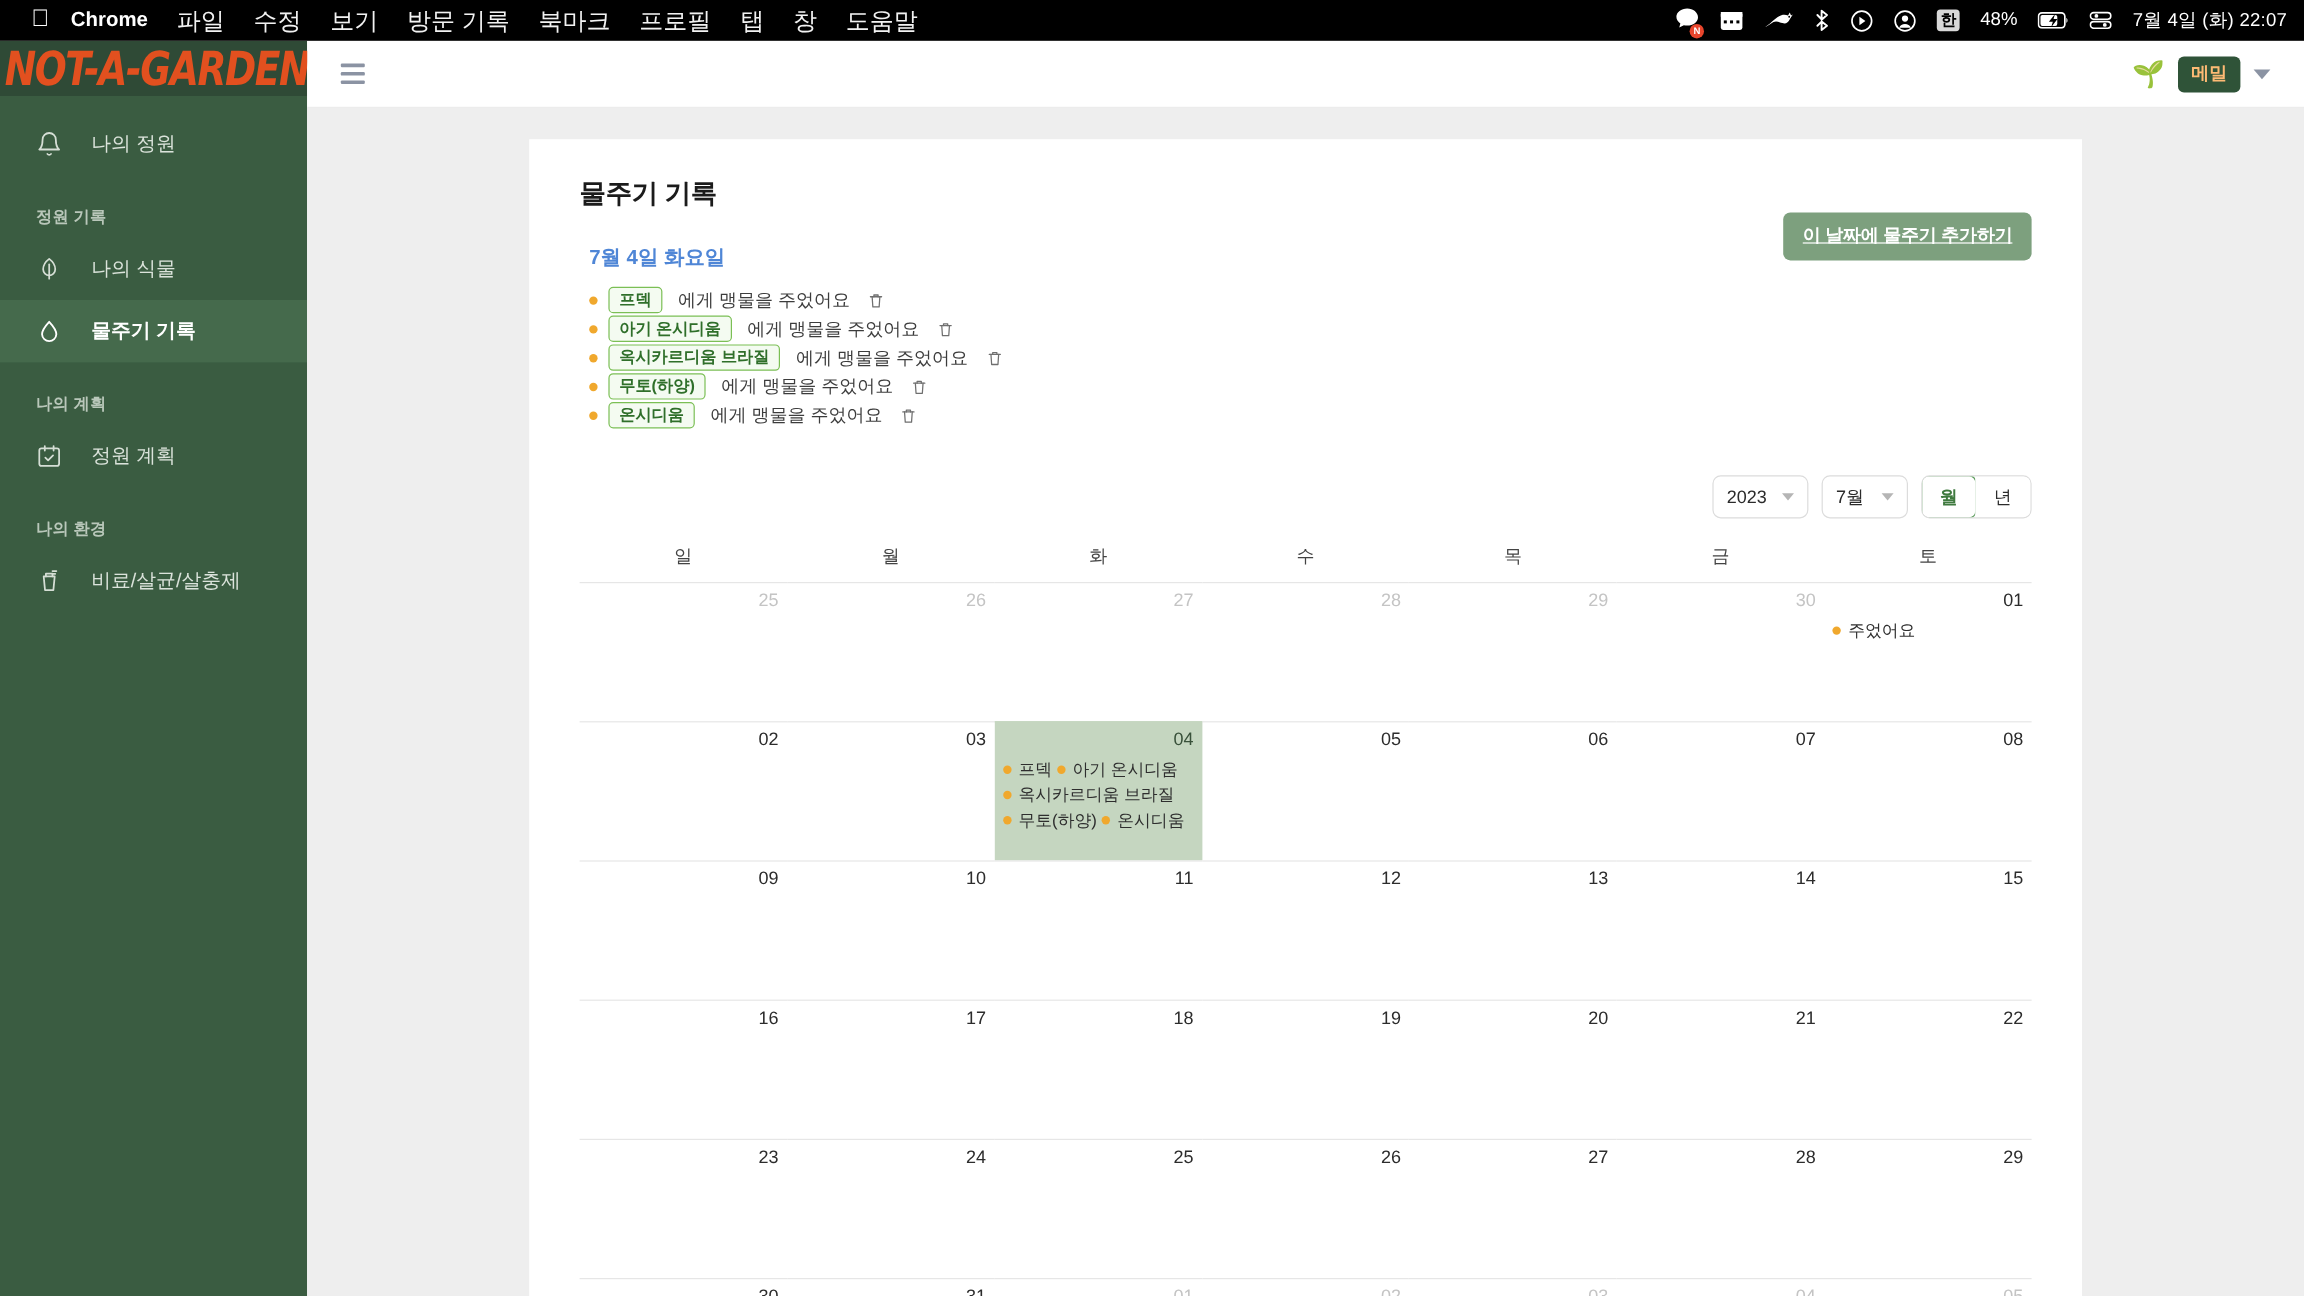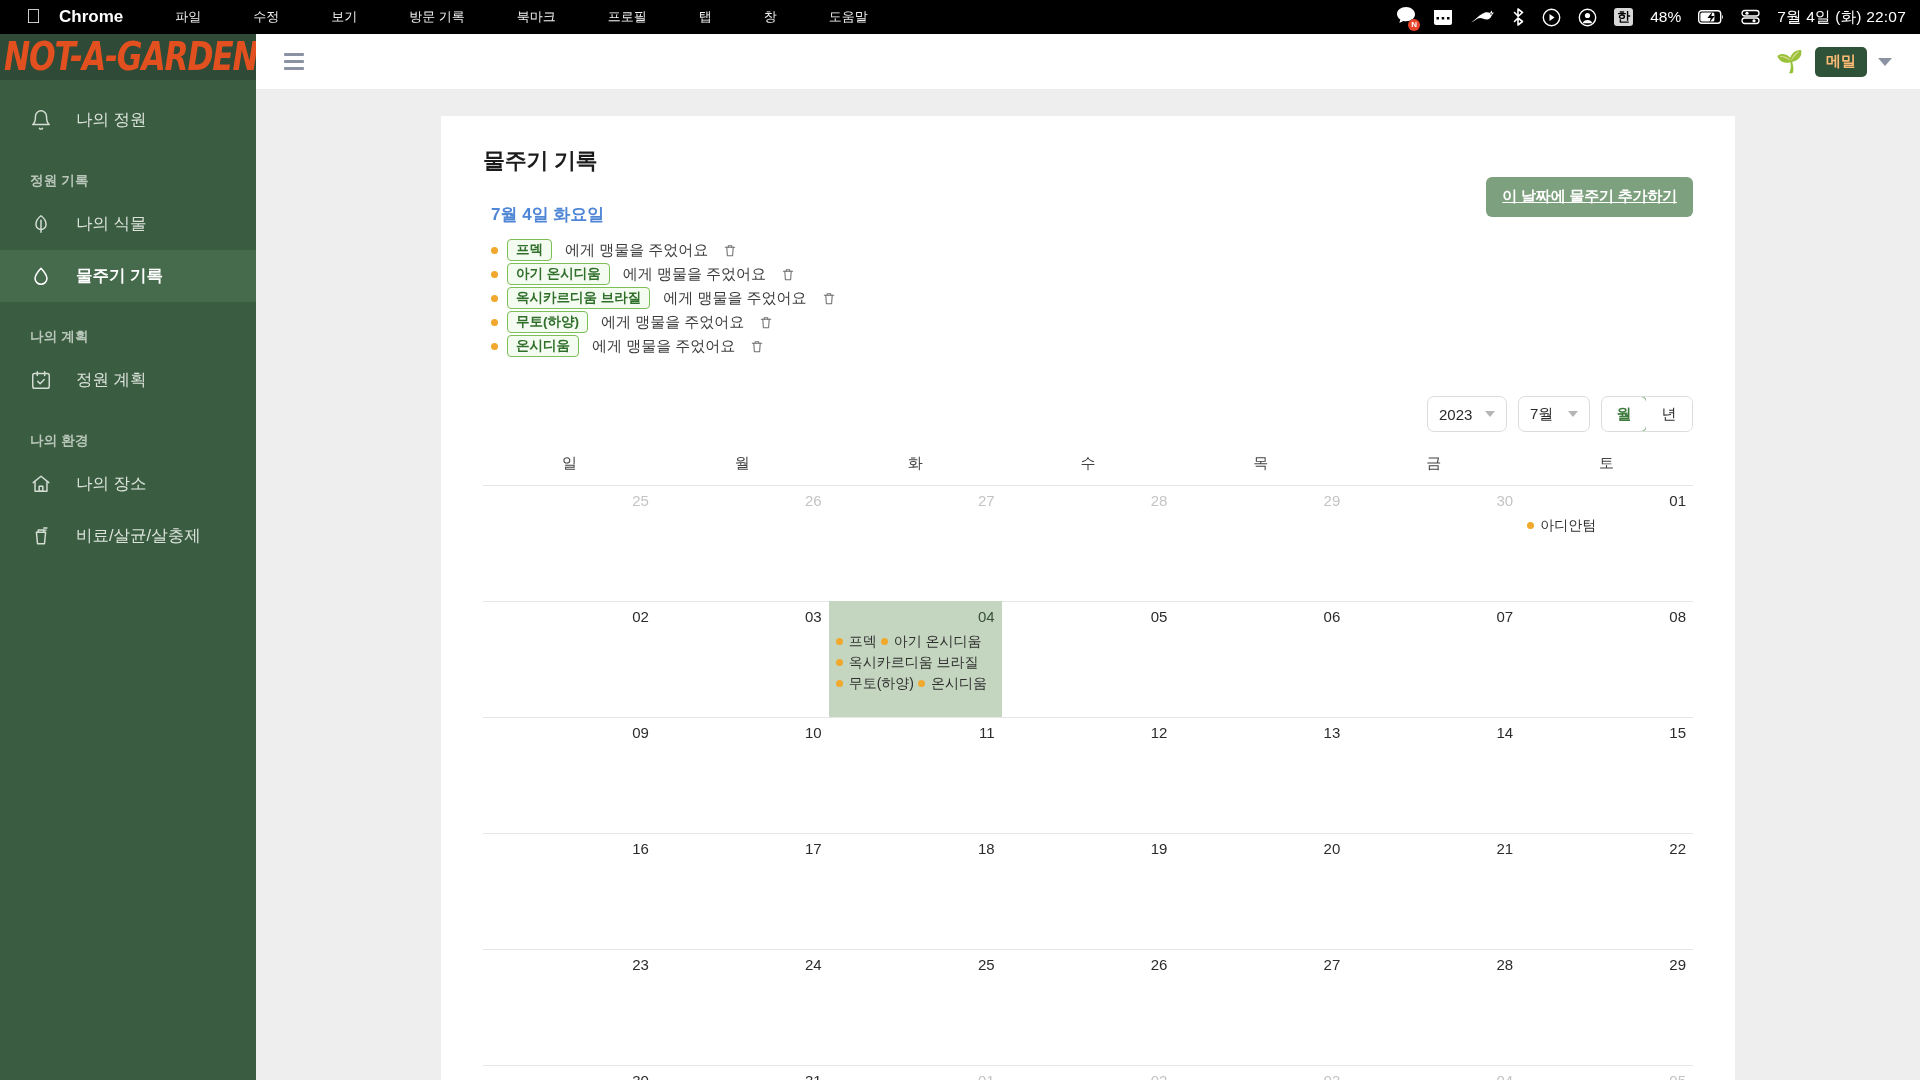--- a/index.html
+++ b/index.html
@@ -21,21 +21,21 @@
     padding: 0 14px;
     position: relative; z-index: 50;
   }
   .macbar-left { display: flex; align-items: center; gap: 0; }
   .apple-logo {
     font-size: 20px; line-height: 1;
     margin: 0 18px 3px 12px;
     display: inline-block;
   }
   .mac-app { font-weight: bold; margin-right: 24px; font-size: 17px; }
-  .mac-menu { margin-right: 24px; font-size: 13px; color: #f2f2f2; margin-left: 28px; }
+  .mac-menu { margin-right: 24px; font-size: 20px; color: #f2f2f2; }
   .macbar-right {
     margin-left: auto;
     display: flex; align-items: center; gap: 17px;
     font-size: 16px;
   }
   .mac-status-icon { display: inline-flex; align-items: center; justify-content: center; }
   .msg-badge {
     position: relative; display: inline-block;
   }
   .msg-badge .dot {
@@ -428,30 +428,20 @@
               <rect x="3" y="5" width="18" height="16" rx="2"></rect>
               <path d="M8 3v4M16 3v4"></path>
               <path d="M8.5 13.5l2.5 2.5 4.5-4.5"></path>
             </svg>
         </span>
         <span>정원 계획</span>
       </div>
 
       <div class="nav-section">나의 환경</div>
 
-      <div class="nav-item">
-        <span class="nav-ico">
-          <svg viewBox="0 0 24 24" fill="none" stroke="#d5ded5" stroke-width="1.6" stroke-linecap="round" stroke-linejoin="round">
-              <path d="M3.5 10.5L12 3.5l8.5 7"></path>
-              <path d="M5.5 9.8V20h13V9.8"></path>
-              <rect x="10" y="14.5" width="4" height="5.5"></rect>
-            </svg>
-        </span>
-        <span>나의 장소</span>
-      </div>
 
       <div class="nav-item">
         <span class="nav-ico">
           <svg viewBox="0 0 24 24" fill="none" stroke="#d5ded5" stroke-width="1.6" stroke-linecap="round" stroke-linejoin="round">
               <path d="M7 8h10l-1.2 12.5H8.2z"></path>
               <path d="M9 8V5.5h6V8"></path>
               <path d="M15 3.2h3.5M15 5.6h2.5"></path>
             </svg>
         </span>
         <span>비료/살균/살충제</span>
@@ -590,21 +580,21 @@
               <span class="daynum">29</span>
             </div>
             <div class="cal-cell muted">
               <span class="daynum">30</span>
             </div>
             <div class="cal-cell">
               <span class="daynum">01</span>
               <div class="evt-flow">
                 <span class="evt">
                   <span class="bullet"></span>
-                  <span>아디안텀</span>
+                  <span>주었어요</span>
                 </span>
               </div>
             </div>
             <div class="cal-cell">
               <span class="daynum">02</span>
             </div>
             <div class="cal-cell">
               <span class="daynum">03</span>
             </div>
             <div class="cal-cell today">

